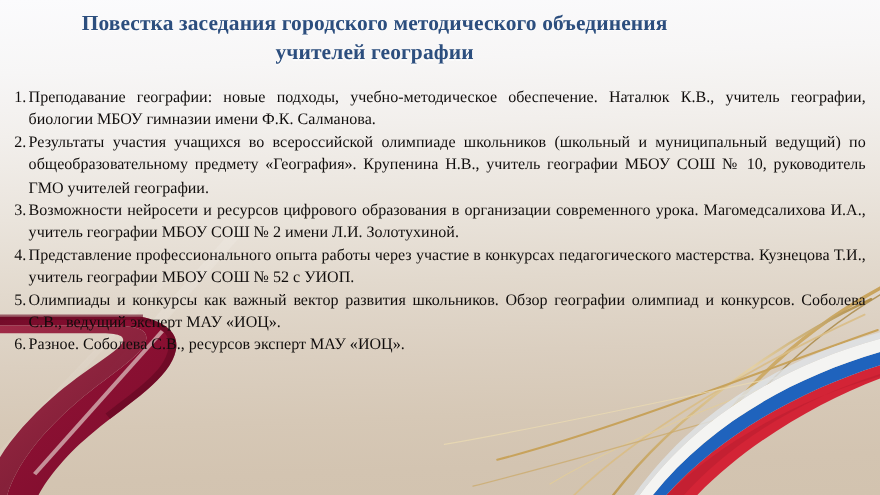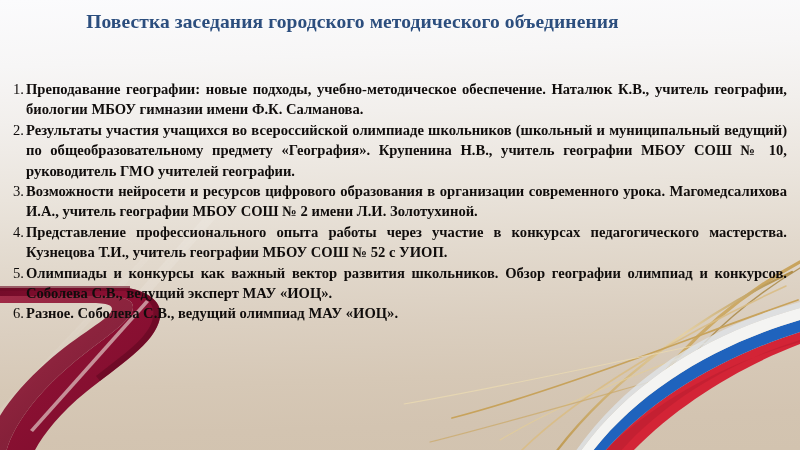--- a/index.html
+++ b/index.html
@@ -26,21 +26,21 @@
   }
   #bg-art {
     position: absolute;
     inset: 0;
     width: 800px;
     height: 450px;
     pointer-events: none;
   }
   #title-block {
     position: absolute;
-    left: 12px;
+    left: 0;
     top: 8px;
     width: 681px;
     text-align: center;
     line-height: 27px;
   }
   .title-line {
     display: block;
     color: #2c4e7e;
     font-weight: bold;
     font-size: 19.5px;
@@ -68,21 +68,20 @@
   }
   .agenda-item .num {
     position: absolute;
     left: 0;
     top: 0;
     font-size: 14.6px;
     line-height: 20.4px;
   }
   .agenda-item .body {
     display: block;
-    font-weight: bold;
   }
   .agenda-item:last-child { text-align: left; }
 </style>
 </head>
 <body>
 
 <div id="slide">
 
   <svg id="bg-art" viewBox="0 0 800 450" preserveAspectRatio="none">
     <defs>
@@ -167,20 +166,21 @@
                C 642 388 718 344 800 320 Z" fill="#f4f4f2"></path>
       <path d="M 800 302 C 710 326 628 376 575 452 L 580 452
                C 632 380 712 332 800 308 Z" fill="#dfe3e8" opacity="0.8"></path>
       <path d="M 800 340 C 730 362 664 402 620 452 L 604 452
                C 652 404 722 364 800 342 Z" fill="#a8192a" opacity="0.35"></path>
     </g>
   </svg>
 
   <div id="title-block">
     <span class="title-line">Повестка заседания городского методического объединения</span>
+    <span class="title-line">учителей географии</span>
   </div>
 
   <ul id="agenda-list">
     <li class="agenda-item">
       <span class="num">1.</span>
       <span class="body">Преподавание географии: новые подходы, учебно-методическое обеспечение. Наталюк К.В., учитель географии, биологии МБОУ гимназии имени Ф.К. Салманова.</span>
     </li>
     <li class="agenda-item">
       <span class="num">2.</span>
       <span class="body">Результаты участия учащихся во всероссийской олимпиаде школьников (школьный и муниципальный ведущий) по общеобразовательному предмету «География». Крупенина Н.В., учитель географии МБОУ СОШ № 10, руководитель ГМО учителей географии.</span>
@@ -192,17 +192,17 @@
     <li class="agenda-item">
       <span class="num">4.</span>
       <span class="body">Представление профессионального опыта работы через участие в конкурсах педагогического мастерства. Кузнецова Т.И., учитель географии МБОУ СОШ № 52 с УИОП.</span>
     </li>
     <li class="agenda-item">
       <span class="num">5.</span>
       <span class="body">Олимпиады и конкурсы как важный вектор развития школьников. Обзор географии олимпиад и конкурсов. Соболева С.В., ведущий эксперт МАУ «ИОЦ».</span>
     </li>
     <li class="agenda-item">
       <span class="num">6.</span>
-      <span class="body">Разное. Соболева С.В., ведущий олимпиад МАУ «ИОЦ».</span>
+      <span class="body">Разное. Соболева С.В., ресурсов эксперт МАУ «ИОЦ».</span>
     </li>
   </ul>
 
 </div>
 
 </body></html>

